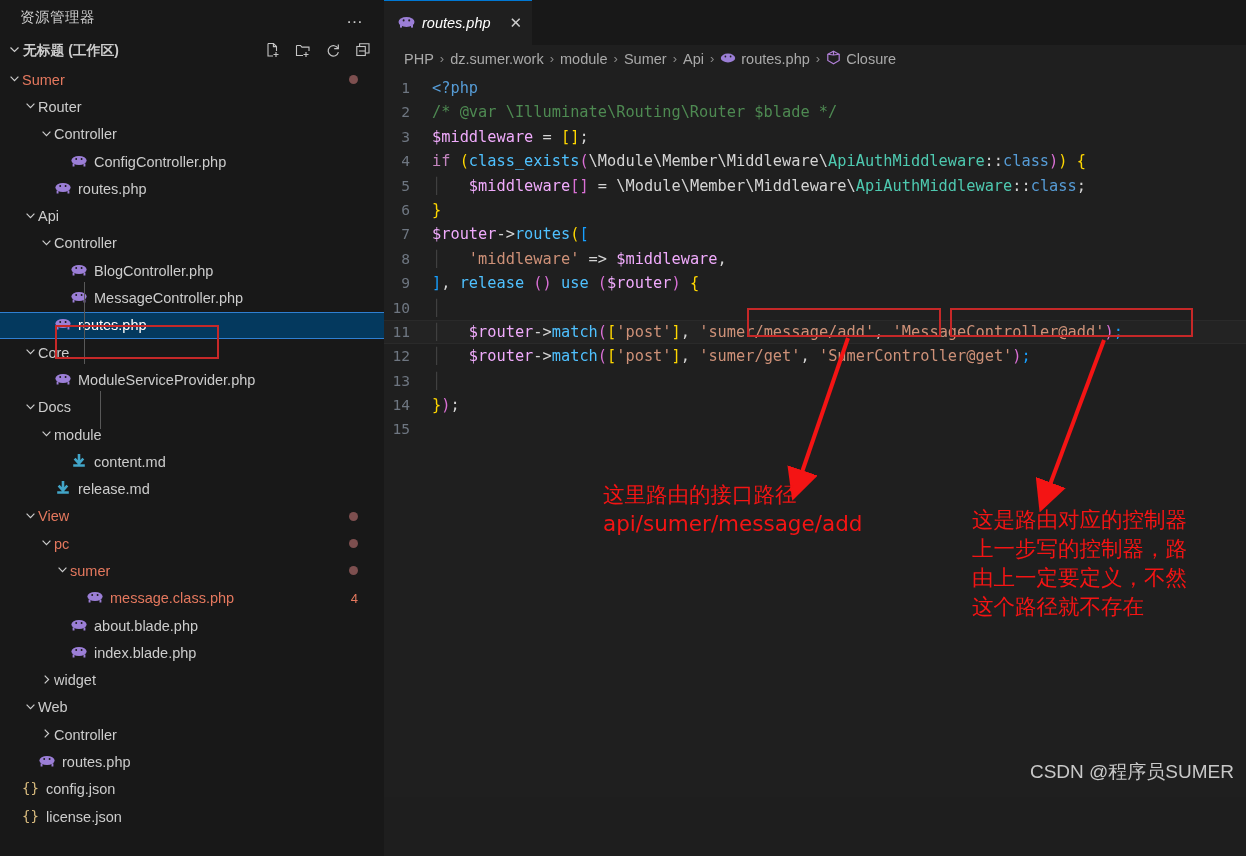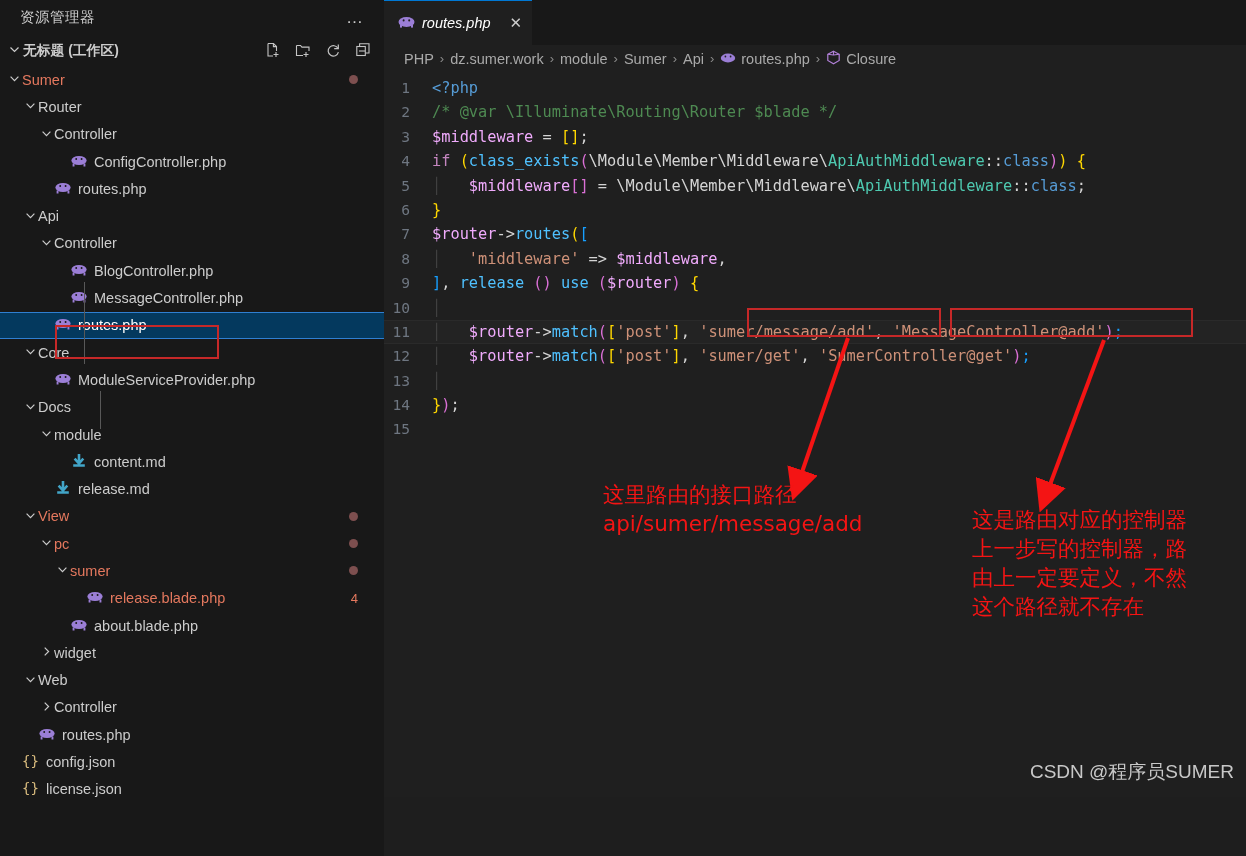--- a/index.html
+++ b/index.html
@@ -393,36 +393,50 @@
           <span style="display:inline-block;width:16px;flex:0 0 16px;"></span>
           <span class="ico">
             <svg width="18" height="14" viewBox="0 0 18 14">
               <ellipse cx="9" cy="6.5" rx="7.6" ry="4.6" fill="#9b7ed6"></ellipse>
               <ellipse cx="6.2" cy="5" rx="0.95" ry="1.1" fill="#181818"></ellipse>
               <ellipse cx="11.6" cy="5" rx="0.95" ry="1.1" fill="#181818"></ellipse>
               <rect x="2.6" y="9.5" width="1.9" height="3" fill="#9b7ed6"></rect>
               <rect x="13.5" y="9.5" width="1.9" height="3" fill="#9b7ed6"></rect>
             </svg>
           </span>
-          <span class="fname mod-strong">release.blade.php</span>
+          <span class="fname mod-strong">message.class.php</span>
           <span class="badge mod-strong">4</span>
         </div>
         <div class="row">
           <span style="display:inline-block;width:54px;flex:0 0 54px;"></span>
           <span style="display:inline-block;width:16px;flex:0 0 16px;"></span>
           <span class="ico">
             <svg width="18" height="14" viewBox="0 0 18 14">
               <ellipse cx="9" cy="6.5" rx="7.6" ry="4.6" fill="#9b7ed6"></ellipse>
               <ellipse cx="6.2" cy="5" rx="0.95" ry="1.1" fill="#181818"></ellipse>
               <ellipse cx="11.6" cy="5" rx="0.95" ry="1.1" fill="#181818"></ellipse>
               <rect x="2.6" y="9.5" width="1.9" height="3" fill="#9b7ed6"></rect>
               <rect x="13.5" y="9.5" width="1.9" height="3" fill="#9b7ed6"></rect>
             </svg>
           </span>
           <span class="fname">about.blade.php</span>
+        </div>
+        <div class="row">
+          <span style="display:inline-block;width:54px;flex:0 0 54px;"></span>
+          <span style="display:inline-block;width:16px;flex:0 0 16px;"></span>
+          <span class="ico">
+            <svg width="18" height="14" viewBox="0 0 18 14">
+              <ellipse cx="9" cy="6.5" rx="7.6" ry="4.6" fill="#9b7ed6"></ellipse>
+              <ellipse cx="6.2" cy="5" rx="0.95" ry="1.1" fill="#181818"></ellipse>
+              <ellipse cx="11.6" cy="5" rx="0.95" ry="1.1" fill="#181818"></ellipse>
+              <rect x="2.6" y="9.5" width="1.9" height="3" fill="#9b7ed6"></rect>
+              <rect x="13.5" y="9.5" width="1.9" height="3" fill="#9b7ed6"></rect>
+            </svg>
+          </span>
+          <span class="fname">index.blade.php</span>
         </div>
         <div class="row">
           <span style="display:inline-block;width:38px;flex:0 0 38px;"></span>
           <span class="twisty"><svg width="11" height="11" viewBox="0 0 11 11">
               <path d="M3.7 1.6 L7.6 5.5 L3.7 9.4" fill="none" stroke="#cccccc" stroke-width="1.2"></path>
             </svg></span>
           <span class="fname">widget</span>
         </div>
         <div class="row">
           <span style="display:inline-block;width:22px;flex:0 0 22px;"></span>

